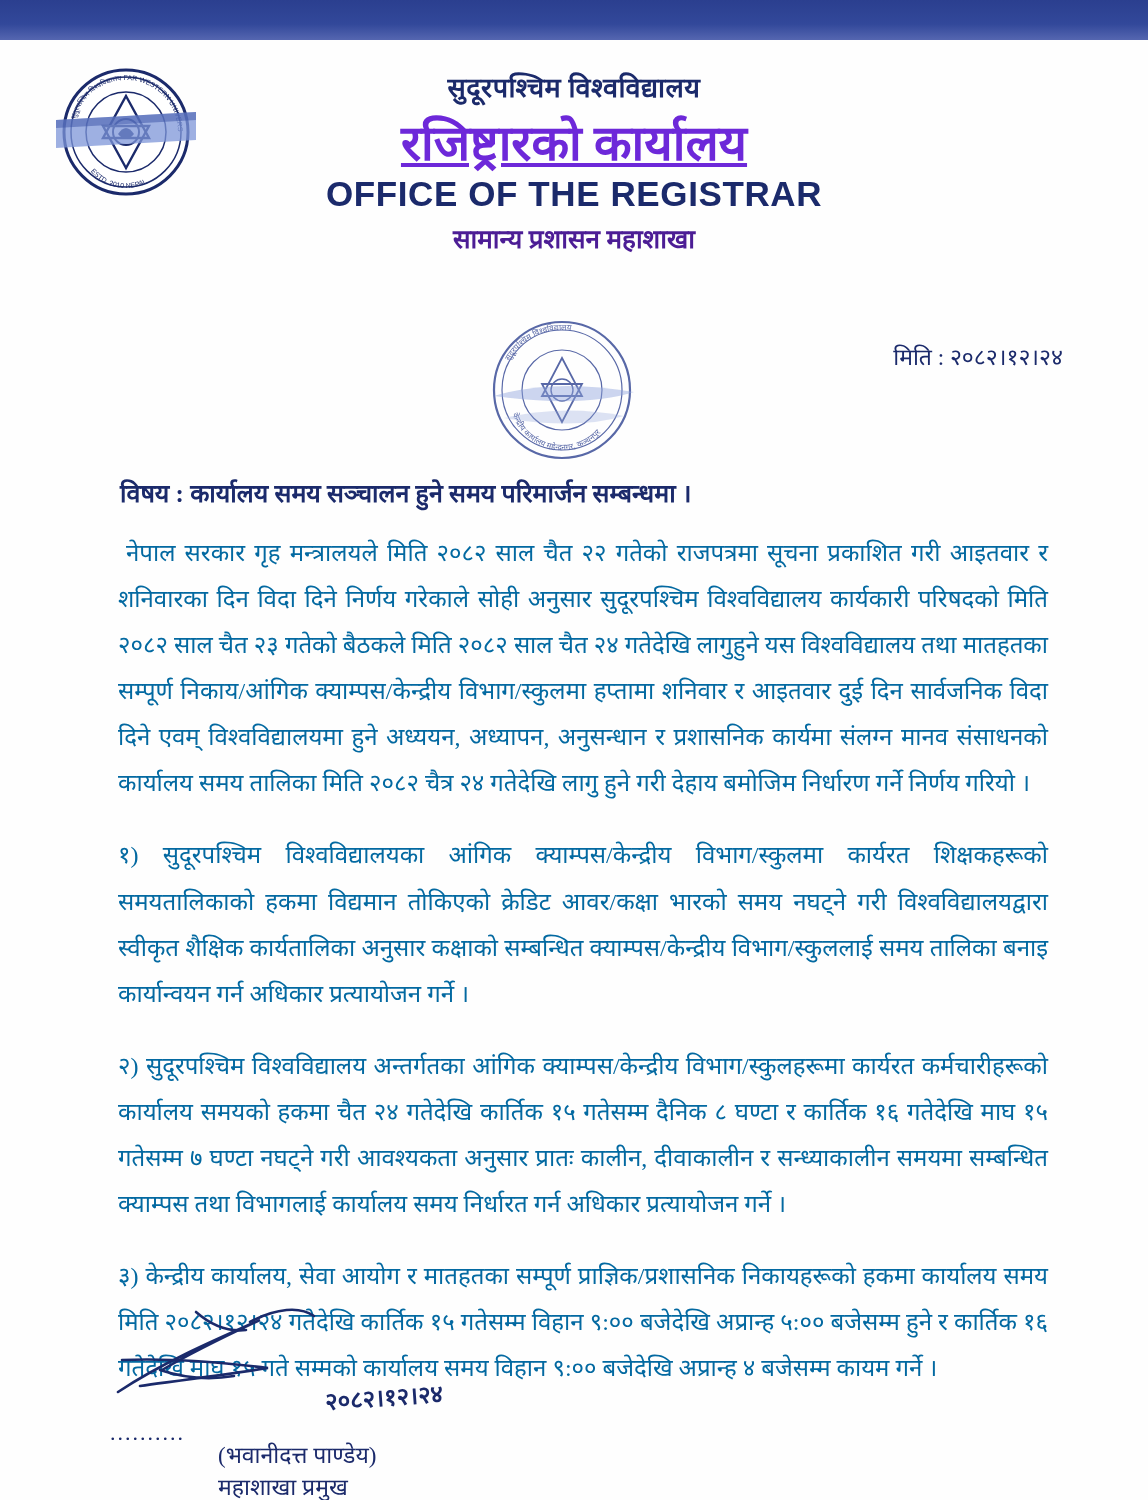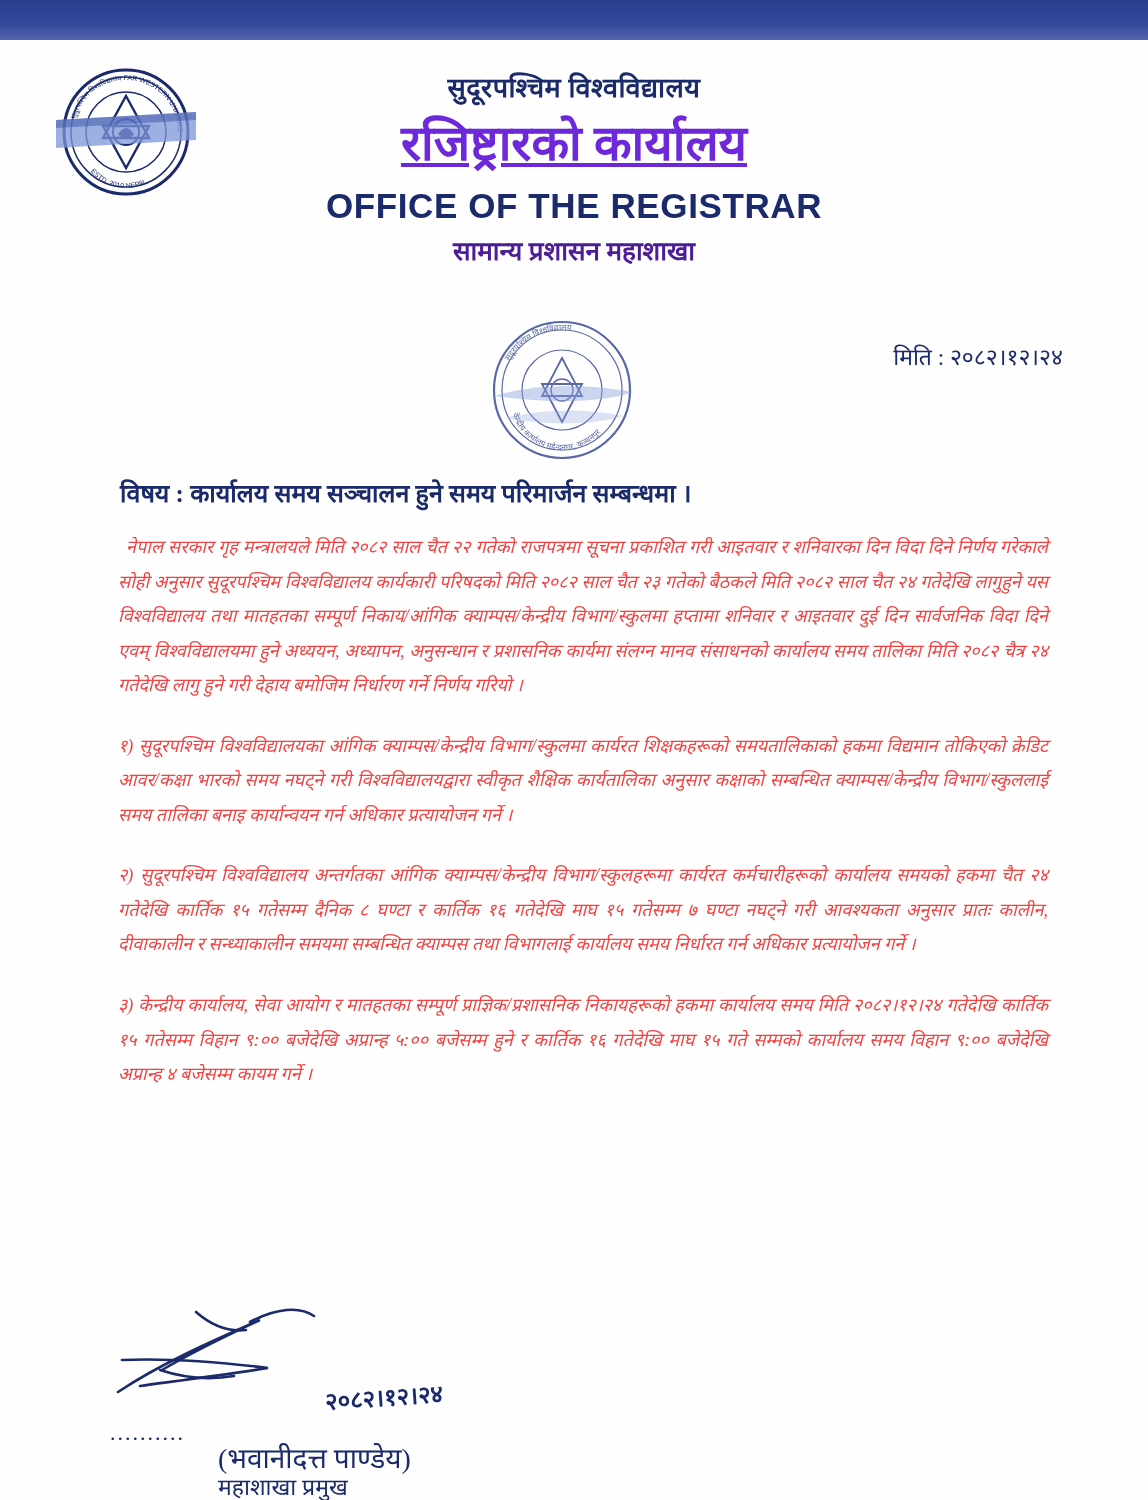--- a/index.html
+++ b/index.html
@@ -62,21 +62,21 @@
     margin-top: 12px;
     line-height: 1.12;
     color: #6d28d9;
     text-decoration: underline;
   }
   .office-en {
     font-family: "Liberation Sans", sans-serif;
     font-size: 35px;
     font-weight: 700;
     letter-spacing: 0.6px;
-    margin-top: 14px;
+    margin-top: 2px;
     color: #1b2a6b;
   }
   .section-np {
     font-size: 26px;
     font-weight: 600;
     margin-top: 6px;
     color: #4c1d95;
   }
 
   
@@ -130,26 +130,25 @@
 
   
   .body-wrap {
     position: absolute;
     left: 118px;
     top: 490px;
     width: 930px;
   }
   p.para {
     margin: 0 0 26px 0;
-    font-size: 18px;
+    font-size: 24px;
     line-height: 1.92;
     text-align: justify;
     text-justify: inter-word;
-    color: #ef4444;
-    font-style: italic;
+    color: #0369a1;
   }
   p.para.first { text-indent: 8px; }
 
   
   .sign-area {
     position: absolute;
     left: 100px;
     top: 1280px;
     width: 450px;
   }
@@ -166,21 +165,21 @@
     position: absolute;
     left: 10px;
     top: 100px;
     font-size: 22px;
     letter-spacing: 2px;
   }
   .sign-name {
     position: absolute;
     left: 118px;
     top: 118px;
-    font-size: 28px;
+    font-size: 23px;
     white-space: nowrap;
   }
   .sign-post {
     position: absolute;
     left: 118px;
     top: 150px;
     font-size: 23px;
     white-space: nowrap;
   }
 </style>

